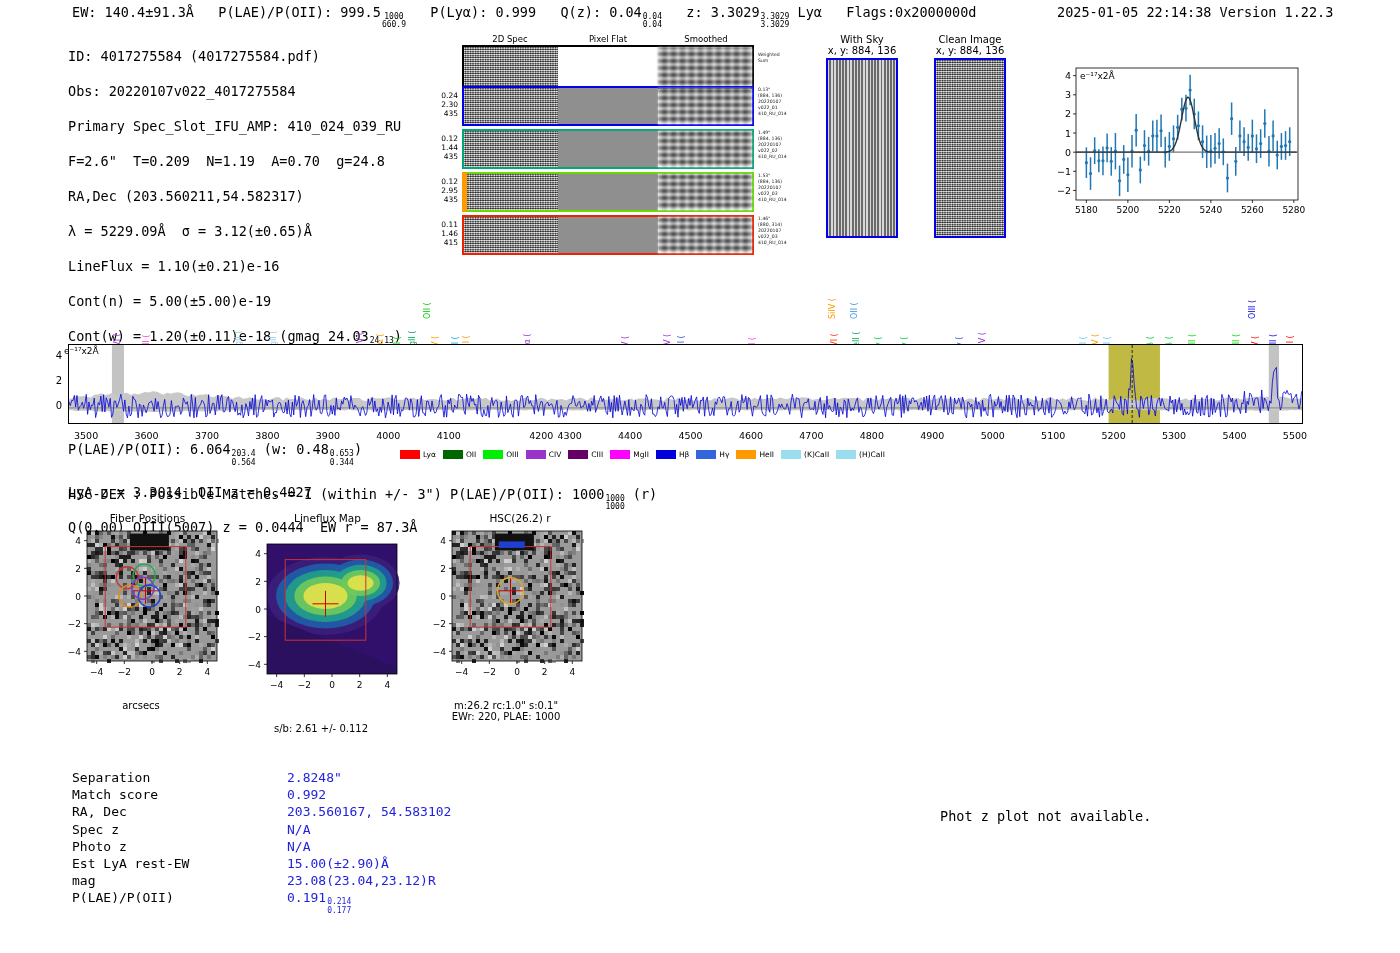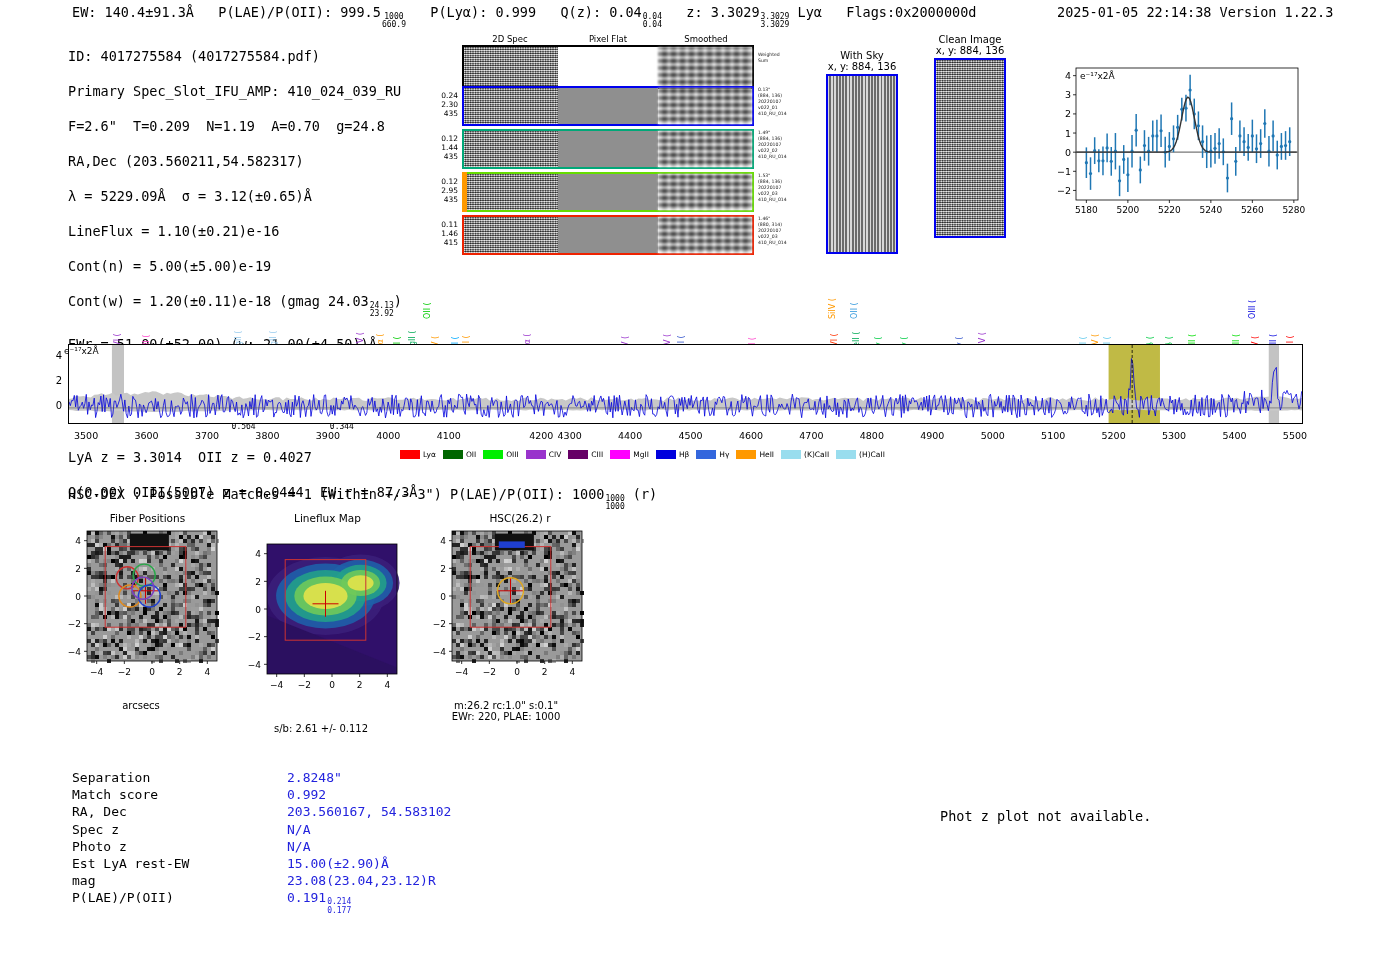--- a/index.html
+++ b/index.html
@@ -67,20 +67,21 @@
       <span>3.3029</span>
       <span>3.3029</span>
     </span>
   <span>Lyα</span>&nbsp;&nbsp;
   <span>Flags:0x2000000d</span>
 </div>
 <div class="abs mono" id="timestamp">2025-01-05 22:14:38   Version 1.22.3</div>
 
 <div class="abs mono" id="info-block">
 <div>ID: 4017275584 (4017275584.pdf)</div>
+<div>Obs: 20220107v022_4017275584</div>
 <div>Primary Spec_Slot_IFU_AMP: 410_024_039_RU</div>
 <div>F=2.6"  T=0.209  N=1.19  A=0.70  g=24.8</div>
 <div>RA,Dec (203.560211,54.582317)</div>
 <div>λ = 5229.09Å  σ = 3.12(±0.65)Å</div>
 <div>LineFlux = 1.10(±0.21)e-16</div>
 <div>Cont(n) = 5.00(±5.00)e-19</div>
 <div><span>Cont(w) = 1.20(±0.11)e-18 (gmag 24.03</span><span class="frac"><span>24.13</span><span>23.92</span></span><span>)</span></div>
 <div>EWr = 51.00(±52.00) (w: 21.00(±4.50))Å</div>
 <div>S/N = 5.2(±0.5)   χ² = 1.0(±0.2)</div>
 <div><span>P(LAE)/P(OII): 6.064</span><span class="frac"><span>203.4</span><span>0.564</span></span> <span>(w: 0.48</span><span class="frac"><span>0.653</span><span>0.344</span></span><span>)</span></div>
@@ -164,21 +165,21 @@
   </div>
   <div class="abs rowlabel-r" style="left:296px;top:130px;">1.46"
 (880, 314)
 20220107
 v022_03
 410_RU_014</div>
 
   <div class="abs" style="left:0px;top:86px;width:5px;height:40px;background:#ff9900;"></div>
 </div>
 
-<div class="abs" style="left:826px;top:50px;">
+<div class="abs" style="left:826px;top:34px;">
   <div class="thumb-title" style="width:72px;font-size:10px;">With Sky</div>
   <div class="thumb-title" style="width:72px;font-size:10px;">x, y: 884, 136</div>
   <div class="vstripes" style="width:72px;height:180px;border:2px solid #0000ee;box-sizing:border-box;margin-top:2px;"></div>
 </div>
 <div class="abs" style="left:934px;top:34px;">
   <div class="thumb-title" style="width:72px;font-size:10px;">Clean Image</div>
   <div class="thumb-title" style="width:72px;font-size:10px;">x, y: 884, 136</div>
   <div class="noise" style="width:72px;height:180px;border:2px solid #0000ee;box-sizing:border-box;margin-top:2px;"></div>
 </div>
 

